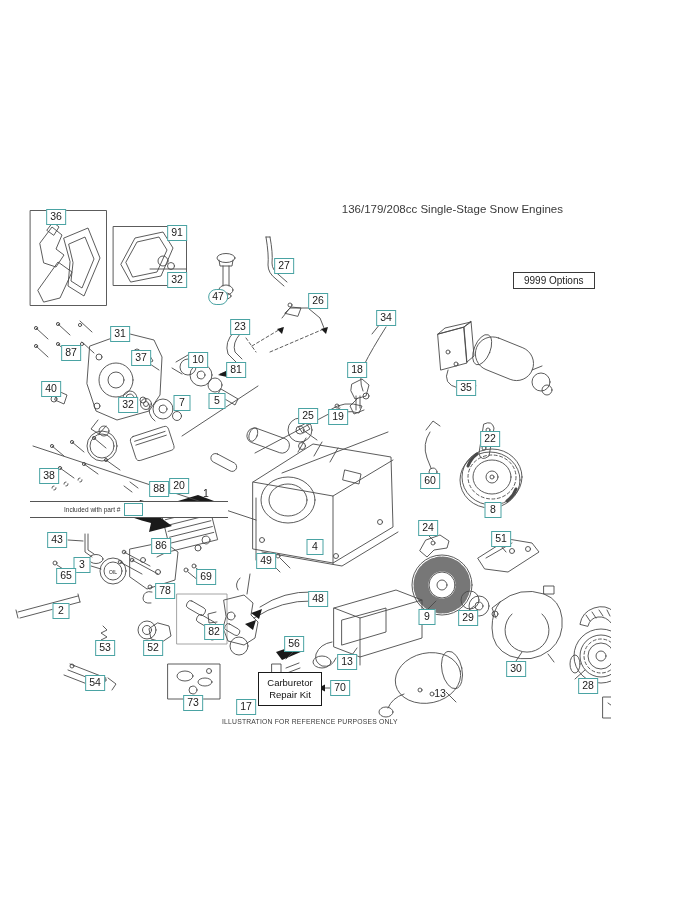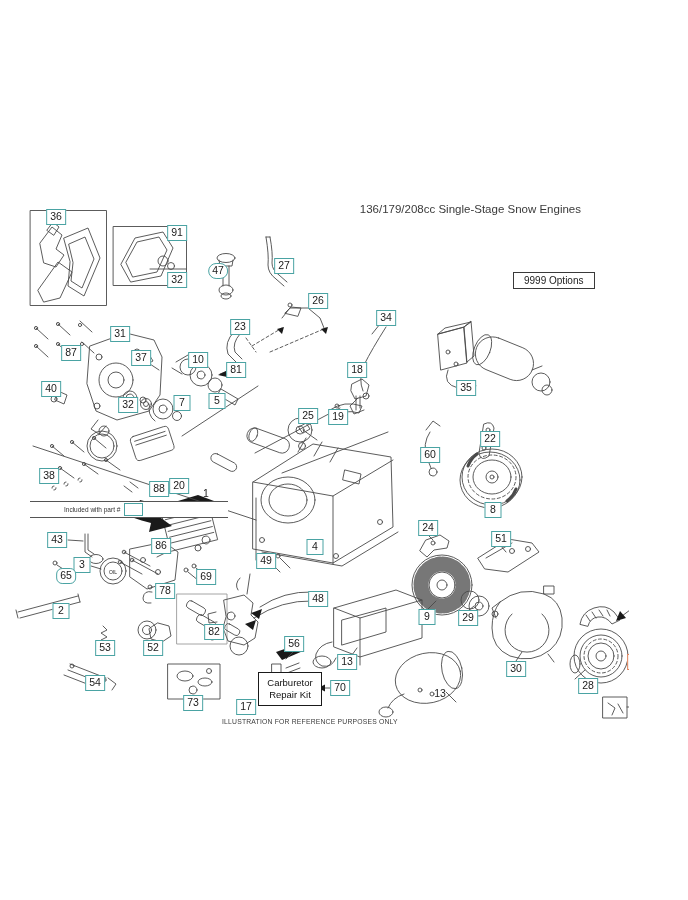--- a/index.html
+++ b/index.html
@@ -1,17 +1,17 @@
 <!DOCTYPE html>
 <html style="--callout-border: #4aa3a3; --highlight-border: #e08055; --line-art: #4a4a4a;"><head>
 <meta charset="utf-8">
 <style>
   html,body{margin:0;padding:0;background:#fff;}
   .stage{position:relative;width:611px;height:900px;background:#fff;overflow:hidden;
-         font-family:"Liberation Sans",sans-serif;padding-left:18px;}
+         font-family:"Liberation Sans",sans-serif;}
   svg.art{position:absolute;left:0;top:0;color:var(--line-art,#4a4a4a);}
   svg.art *{vector-effect:non-scaling-stroke;}
   svg.art .dash{stroke-dasharray:3 2.5;}
   svg.art .fill{fill:#1a1a1a;stroke:none;}
   svg.art .lightbox{stroke:#9a9a9a;}
   .page-title{position:absolute;left:0;right:48px;top:203px;text-align:right;
               font-size:11.5px;color:#3a3a3a;}
   .options-box{position:absolute;left:513px;top:272px;border:1px solid #3a3a3a;background:#fff;
                padding:2px 10px;font-size:10px;color:#222;}
   .included-note{position:absolute;left:30px;top:501px;width:198px;height:17px;
@@ -482,52 +482,52 @@
   </div>
 
   <div class="carb-kit">Carburetor Repair Kit</div>
 
   <div class="disclaimer">ILLUSTRATION FOR REFERENCE PURPOSES ONLY</div>
 
   <div id="callout-layer">
       <div class="callout" style="left: 56px; top: 217px;">36</div>
       <div class="callout" style="left: 177px; top: 233px;">91</div>
       <div class="callout" style="left: 177px; top: 280px;">32</div>
-      <div class="callout" style="left: 218px; top: 271px; border-radius: 8px;">47</div>
+      <div class="callout" style="left: 218px; top: 297px; border-radius: 8px;">47</div>
       <div class="callout" style="left: 284px; top: 266px;">27</div>
       <div class="callout" style="left: 318px; top: 301px;">26</div>
       <div class="callout" style="left: 240px; top: 327px;">23</div>
       <div class="callout" style="left: 386px; top: 318px;">34</div>
       <div class="callout" style="left: 120px; top: 334px;">31</div>
       <div class="callout" style="left: 71px; top: 353px;">87</div>
       <div class="callout" style="left: 141px; top: 358px;">37</div>
       <div class="callout" style="left: 198px; top: 360px;">10</div>
       <div class="callout" style="left: 236px; top: 370px;">81</div>
       <div class="callout" style="left: 357px; top: 370px;">18</div>
       <div class="callout" style="left: 51px; top: 389px;">40</div>
       <div class="callout" style="left: 128px; top: 405px;">32</div>
       <div class="callout" style="left: 182px; top: 403px;">7</div>
       <div class="callout" style="left: 217px; top: 401px;">5</div>
       <div class="callout" style="left: 308px; top: 416px;">25</div>
       <div class="callout" style="left: 338px; top: 417px;">19</div>
       <div class="callout" style="left: 466px; top: 388px;">35</div>
       <div class="callout" style="left: 490px; top: 439px;">22</div>
-      <div class="callout" style="left: 430px; top: 455px;">60</div>
+      <div class="callout" style="left: 430px; top: 481px;">60</div>
       <div class="callout" style="left: 493px; top: 510px;">8</div>
       <div class="callout" style="left: 49px; top: 476px;">38</div>
       <div class="callout" style="left: 159px; top: 489px;">88</div>
       <div class="callout" style="left: 179px; top: 486px;">20</div>
       <div class="callout" style="left: 428px; top: 528px;">24</div>
       <div class="callout" style="left: 501px; top: 539px;">51</div>
       <div class="callout" style="left: 57px; top: 540px;">43</div>
       <div class="callout" style="left: 161px; top: 546px;">86</div>
       <div class="callout" style="left: 315px; top: 547px;">4</div>
       <div class="callout" style="left: 266px; top: 561px;">49</div>
       <div class="callout" style="left: 82px; top: 565px;">3</div>
-      <div class="callout" style="left: 66px; top: 576px; border-radius: 6px;">65</div>
+      <div class="callout" style="left: 66px; top: 576px;">65</div>
       <div class="callout" style="left: 206px; top: 577px;">69</div>
       <div class="callout" style="left: 165px; top: 591px;">78</div>
       <div class="callout" style="left: 61px; top: 611px;">2</div>
       <div class="callout" style="left: 318px; top: 599px;">48</div>
       <div class="callout" style="left: 654px; top: 591px; border-radius: 8px;">62</div>
       <div class="callout" style="left: 427px; top: 617px;">9</div>
       <div class="callout" style="left: 468px; top: 618px;">29</div>
       <div class="callout" style="left: 214px; top: 632px;">82</div>
       <div class="callout" style="left: 105px; top: 648px;">53</div>
       <div class="callout" style="left: 153px; top: 648px;">52</div>

